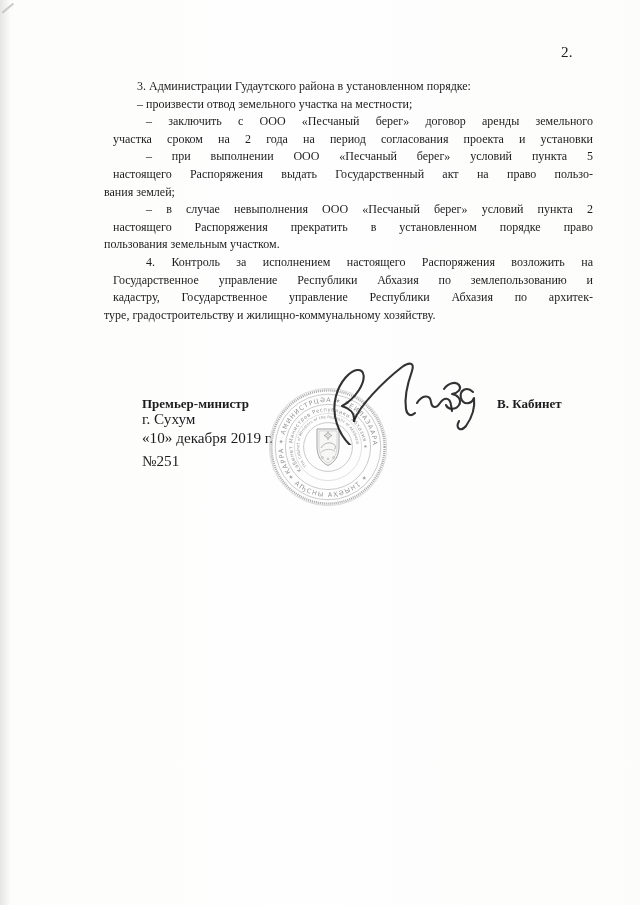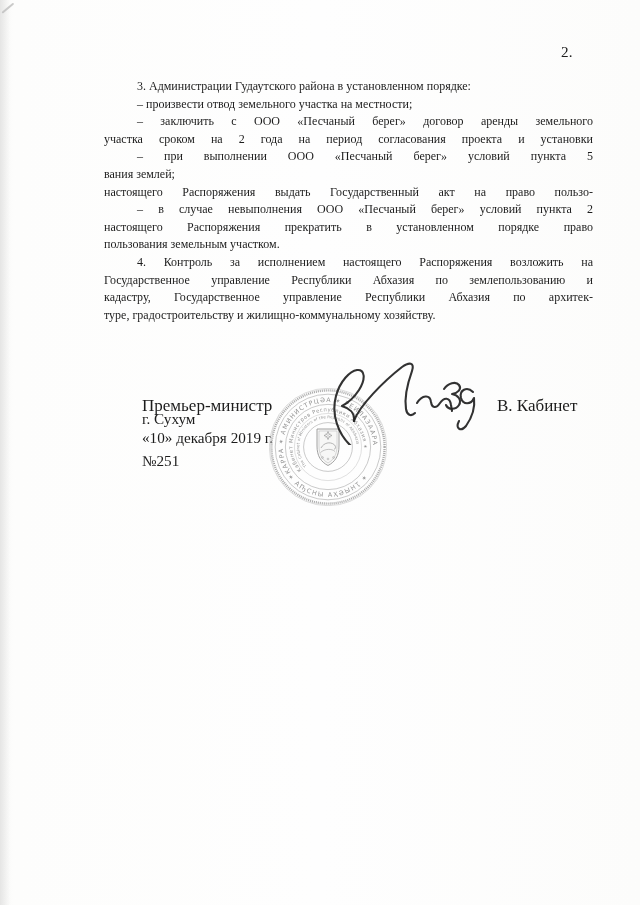--- a/index.html
+++ b/index.html
@@ -26,22 +26,22 @@
   .page-number{
     position:absolute;left:561px;top:43px;
     font-size:15.2px;letter-spacing:.2px;
   }
   .textblock{
     position:absolute;left:104px;top:78px;width:489px;
     font-size:12px;line-height:17.6px;
   }
   .line{height:17.6px;}
   .ind{text-indent:33px;}
-  .just{text-align:justify;text-align-last:justify;}
-  .sig-title,.sig-name{position:absolute;font-weight:normal;font-size:17px;}
+  .just{text-align:justify;text-align-last:justify;margin-left:9px;}
+  .sig-title,.sig-name{position:absolute;font-weight:bold;font-size:13px;}
   .sig-title{left:142px;top:396px;}
   .sig-name{left:497px;top:396px;}
   .sig-meta{position:absolute;left:142px;font-size:15.2px;}
   .sig-city{top:410px;}
   .sig-date{top:429px;font-family:Liberation Serif, serif;}
   .sig-number{top:452px;}
   .seal{position:absolute;left:268px;top:387px;width:120px;height:120px;z-index:1;opacity:.92;}
   .seal text{font-family:"DejaVu Sans",sans-serif;fill:#8d8d8d;}
   .signature-svg{position:absolute;left:315px;top:350px;width:175px;height:95px;z-index:2;}
   .signature-svg path{fill:none;stroke:#222;stroke-width:2.1;stroke-linecap:round;stroke-linejoin:round;opacity:.93;}
@@ -55,22 +55,22 @@
   <div class="corner-mark"></div>
 
   <div class="page-number">2.</div>
 
   <div class="textblock">
     <div class="line ind">3. Администрации Гудаутского района в установленном порядке:</div>
     <div class="line ind">– произвести отвод земельного участка на местности;</div>
     <div class="line ind just">– заключить с ООО «Песчаный берег» договор аренды земельного</div>
     <div class="line just">участка сроком на 2 года на период согласования проекта и установки</div>
     <div class="line ind just">– при выполнении ООО «Песчаный берег» условий пункта 5</div>
+    <div class="line just">настоящего Распоряжения выдать Государственный акт на право пользо-</div>
     <div class="line">вания землей;</div>
-    <div class="line just">настоящего Распоряжения выдать Государственный акт на право пользо-</div>
     <div class="line ind just">– в случае невыполнения ООО «Песчаный берег» условий пункта 2</div>
     <div class="line just">настоящего Распоряжения прекратить в установленном порядке право</div>
     <div class="line">пользования земельным участком.</div>
     <div class="line ind just">4. Контроль за исполнением настоящего Распоряжения возложить на</div>
     <div class="line just">Государственное управление Республики Абхазия по землепользованию и</div>
     <div class="line just">кадастру, Государственное управление Республики Абхазия по архитек-</div>
     <div class="line">туре, градостроительству и жилищно-коммунальному хозяйству.</div>
   </div>
 
   <div class="sig-title">Премьер-министр</div>

